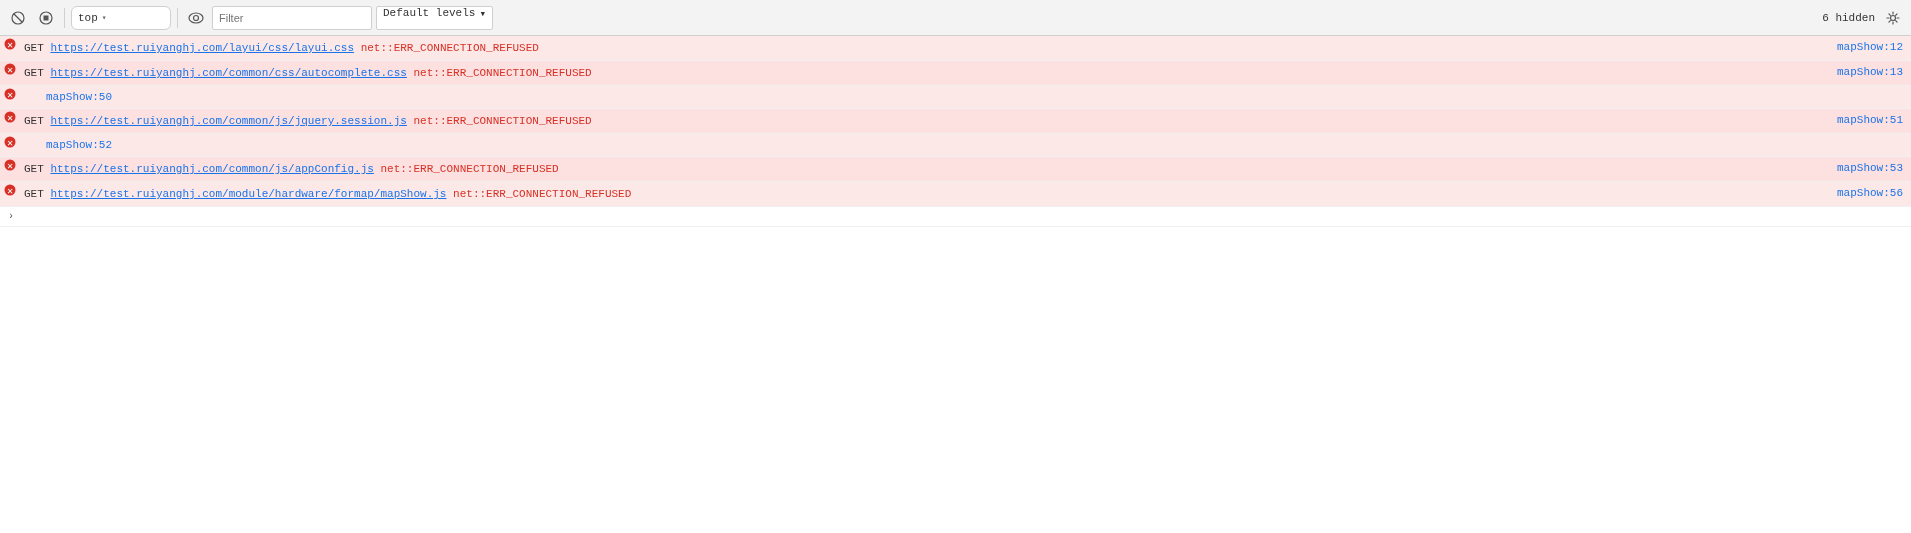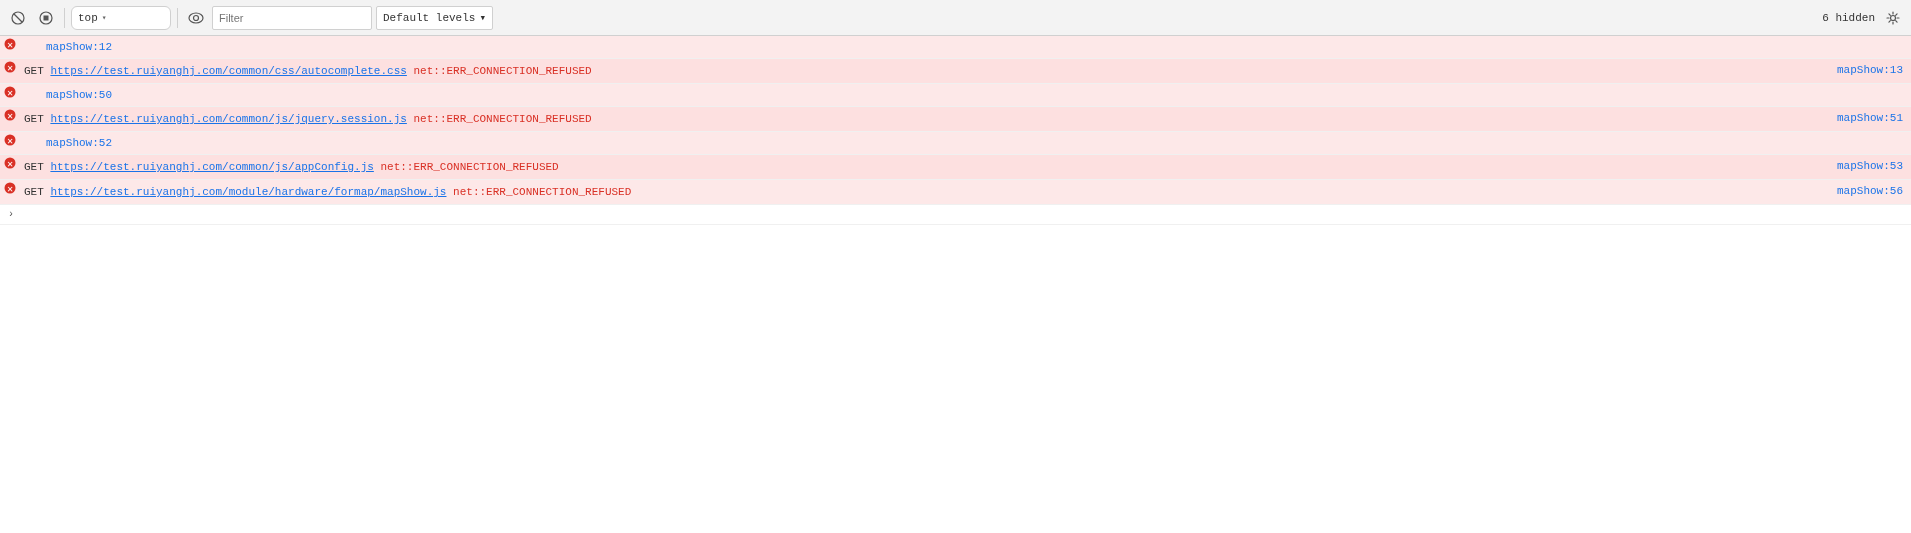--- a/index.html
+++ b/index.html
@@ -69,21 +69,21 @@
       border-radius: 2px;
       padding: 0 6px;
       font-size: 11px;
       width: 160px;
       background: #fff;
       outline: none;
     }
 
     .log-level-selector {
       display: flex;
-      align-items: center;
+      align-items: flex-start;
       height: 24px;
       background: #fff;
       border: 1px solid #d0d0d0;
       border-radius: 2px;
       padding: 0 6px;
       cursor: pointer;
       gap: 4px;
     }
 
     .log-level-selector span {
@@ -255,20 +255,21 @@
 </div>
 
 <div class="console-output" id="console-output">
 <div class="console-row" style="background: rgb(253, 232, 232);">
       <span class="error-icon">
         <svg width="12" height="12" viewBox="0 0 12 12">
           <circle cx="6" cy="6" r="5.5" fill="#d93025"></circle>
           <text x="6" y="9.5" text-anchor="middle" fill="white" font-size="8" font-family="Arial">✕</text>
         </svg>
       </span>
+      <span class="row-content"><span class="get-text">GET </span><span class="url-link">https://test.ruiyanghj.com/layui/css/layui.css</span><span class="error-text"> net::ERR_CONNECTION_REFUSED</span></span>
       <span class="row-source">mapShow:12</span>
     </div>
     <div class="console-row" style="background: rgb(253, 224, 224);">
       <span class="error-icon">
         <svg width="12" height="12" viewBox="0 0 12 12">
           <circle cx="6" cy="6" r="5.5" fill="#d93025"></circle>
           <text x="6" y="9.5" text-anchor="middle" fill="white" font-size="8" font-family="Arial">✕</text>
         </svg>
       </span>
       <span class="row-content"><span class="get-text">GET </span><span class="url-link">https://test.ruiyanghj.com/common/css/autocomplete.css</span><span class="error-text"> net::ERR_CONNECTION_REFUSED</span></span>

